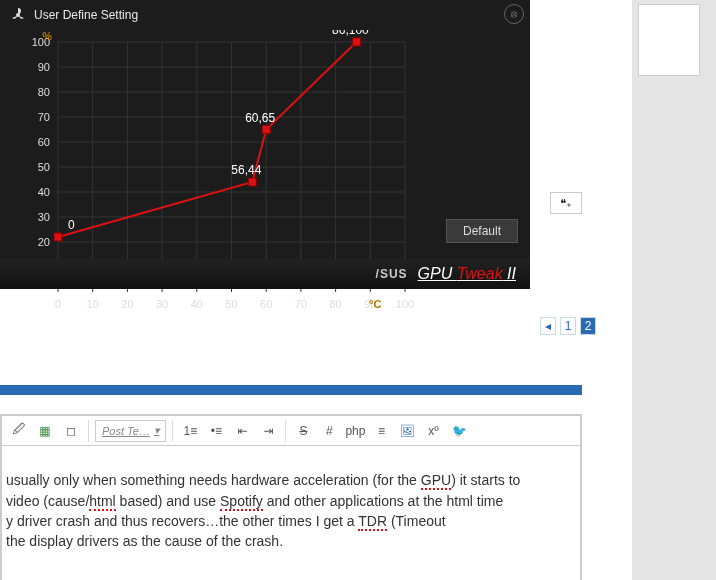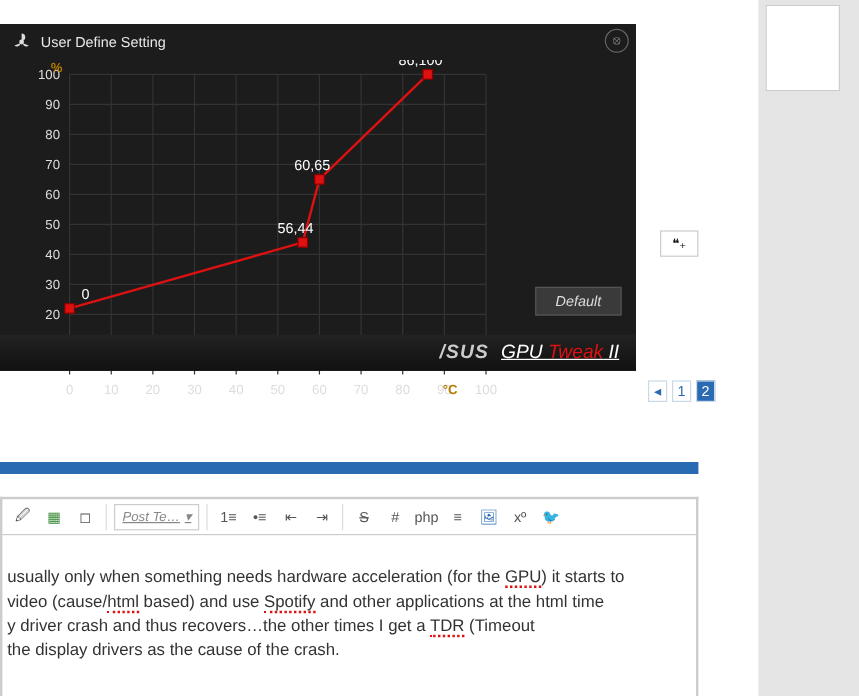--- a/index.html
+++ b/index.html
@@ -1,38 +1,38 @@
 <!DOCTYPE html>
 <html><head>
 <meta charset="utf-8">
 <style>
   * { margin:0; padding:0; box-sizing:border-box; font-family: Arial, Helvetica, sans-serif; }
   body { width:716px; height:580px; background:#fff; overflow:hidden; position:relative; }
 
   
-  .gpu-panel { position:absolute; left:0; top:0; width:530px; height:289px; background:#1c1c1c;margin-top:20px; }
+  .gpu-panel { position:absolute; left:0; top:0; width:530px; height:289px; background:#1c1c1c; }
   .gpu-header { display:flex; align-items:center; height:30px; padding:0 10px; color:#e8e8e8; font-size:12px; }
   .gpu-header svg { margin-right:8px; }
   .gpu-close { position:absolute; right:6px; top:4px; width:20px; height:20px; border:1px solid #666; border-radius:50%; display:flex; align-items:center; justify-content:center; color:#888; font-size:10px; }
 
   .chart-wrap { position:absolute; left:10px; top:30px; width:405px; height:290px; }
   .chart-wrap svg { width:100%; height:100%; display:block; }
   .pct-label { fill:#b47b00; font-size:11px; font-weight:bold; }
   .c-label  { fill:#b47b00; font-size:11px; font-weight:bold; }
   .tick-label { fill:#ddd; font-size:11px; }
   .pt-label { fill:#fff; font-size:12px; }
   .grid-line { stroke:#333; stroke-width:1; }
   .curve { stroke:#d11; stroke-width:2; fill:none; }
   .pt { fill:#d11; stroke:#800; }
 
   .gpu-btn-col { position:absolute; right:12px; bottom:46px; display:flex; flex-direction:column; gap:6px; }
-  .gpu-btn { width:72px; height:24px; background:#3a3a3a; color:#ddd; font-size:12px; border:1px solid #555; display:flex; align-items:center; justify-content:center; cursor:pointer;font-style:italic; }
+  .gpu-btn { width:72px; height:24px; background:#3a3a3a; color:#ddd; font-size:12px; border:1px solid #555; display:flex; align-items:center; justify-content:center; cursor:pointer; }
 
   .brand-bar { position:absolute; left:0; bottom:0; width:530px; height:30px; background:linear-gradient(#222,#111); display:flex; align-items:center; justify-content:flex-end; padding-right:14px; gap:10px; }
-  .asus { color:#ccc; font-size:16px; font-style:italic; letter-spacing:1px; font-weight:bold;}
+  .asus { color:#ccc; font-size:12px; letter-spacing:1px; font-weight:bold;}
   .gputweak { font-family: 'Arial Black', sans-serif; font-style:italic; font-size:16px; color:#fff;text-decoration:underline; }
   .gputweak .red { color:#d11; }
 
   
   .side-box { position:absolute; right:16px; top:4px; width:62px; height:72px; border:1px solid #ccc; background:#fff; }
   .right-strip { position:absolute; right:0px; top:0; width:84px; height:580px; background:#e5e5e5; }
   .quote-bubble { position:absolute; left:550px; top:192px; width:32px; height:22px; background:#fff; border:1px solid #ccc; display:flex; align-items:center; justify-content:center; font-size:11px;}
   .pager { position:absolute; left:540px; top:314px; height:24px; display:flex; align-items:center; gap:4px; font-size:12px; }
   .pager .arrow{ border:1px solid #c9d9e8; width:16px; height:18px; display:flex; align-items:center; justify-content:center; color:#2a6ab2; background:#fff; cursor:pointer;}
   .pager .pg { border:1px solid #c9d9e8; width:16px; height:18px; display:flex; align-items:center; justify-content:center; background:#fff; color:#2a6ab2; cursor:pointer;}

